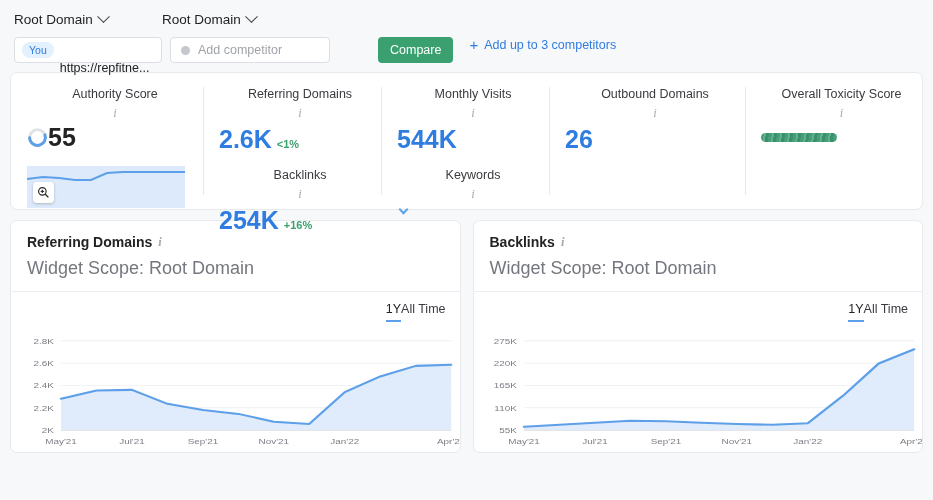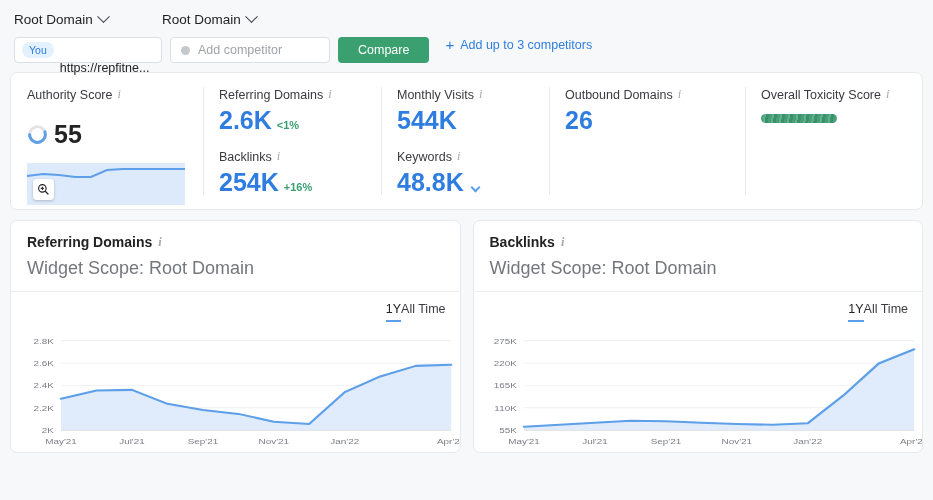--- a/index.html
+++ b/index.html
@@ -40,22 +40,22 @@
   .competitor-box {
     width: 160px; height: 26px; background: #fff;
     border: 1px solid #dcdfe4; border-radius: 4px;
     display: flex; align-items: center; gap: 8px; padding: 0 10px;
   }
   .dot-icon { width: 9px; height: 9px; border-radius: 50%; background: #c4c7cc; flex: none; }
   .competitor-ph { font-size: 12.5px; color: #a0a3a9; }
 
   .compare-btn {
     background: #3aa06f; color: #fff; border: none; border-radius: 4px;
-    height: 26px; padding: 0 20px; font-size: 12.5px;
-    font-family: inherit; cursor: pointer;
+    height: 26px; padding: 0 12px; font-size: 12.5px;
+    font-family: inherit; cursor: pointer; margin-left: 40px;
   }
   .add-link {
     display: flex; align-items: center; gap: 6px; margin-left: 8px;
     color: #2f7de1; font-size: 12.5px; cursor: pointer;
   }
   .plus-icon { font-size: 15px; line-height: 1; color: #2f7de1; }
 
   
   .card {
     background: #fff; border: 1px solid #e7e9ec; border-radius: 7px;
@@ -68,34 +68,34 @@
     content: ""; position: absolute; left: 0; top: 14px; bottom: 14px;
     width: 1px; background: #e7e9ec;
   }
   .c1 { width: 192px; }
   .c2 { width: 178px; }
   .c3 { width: 168px; }
   .c4 { width: 196px; }
   .c5 { flex: 1; }
 
   .kpi-label {
-    font-size: 12.5px; color: #3a3b40; display: flex; align-items: center; gap: 5px;
+    font-size: 12.5px; color: #3a3b40; display: flex; align-items: center; gap: 5px; flex-direction: column;
   }
   .info-i {
     font-family: "Liberation Serif", serif; font-style: italic;
     font-size: 12.5px; color: #a6a9af; cursor: pointer;
   }
   .kpi-val {
     font-size: 25px; font-weight: bold; color: #2f7de1;
     margin-top: 4px; display: flex; align-items: baseline; gap: 5px;
   }
   .kpi-delta { font-size: 11px; font-weight: bold; color: #3aa06f; }
   .kpi-sub { margin-top: 14px; }
 
-  .as-row { display: flex; align-items: center; gap: 6px; margin-top: 18px; }
+  .as-row { display: flex; align-items: center; margin-top: 2px; }
   .as-num { font-size: 25px; font-weight: bold; color: #232324; }
 
   .sparkline {
     position: relative; width: 158px; height: 42px;
     margin-top: 14px; background: #ddeafb; overflow: hidden;
   }
   .mag-btn {
     position: absolute; left: 6px; bottom: 5px;
     width: 21px; height: 21px; background: #fff; border-radius: 4px;
     box-shadow: 0 1px 3px rgba(0,0,0,.22);
@@ -223,21 +223,20 @@
       <span class="info-i">i</span>
     </div>
     <div class="kpi-val">
       <span>544K</span>
     </div>
     <div class="kpi-label kpi-sub">
       <span>Keywords</span>
       <span class="info-i">i</span>
     </div>
     <div class="kpi-val">
-      <span>48.8K</span>
       <i class="chev-sm"></i>
     </div>
   </div>
 
   <div class="kpi-col c4">
     <div class="kpi-label">
       <span>Outbound Domains</span>
       <span class="info-i">i</span>
     </div>
     <div class="kpi-val">

